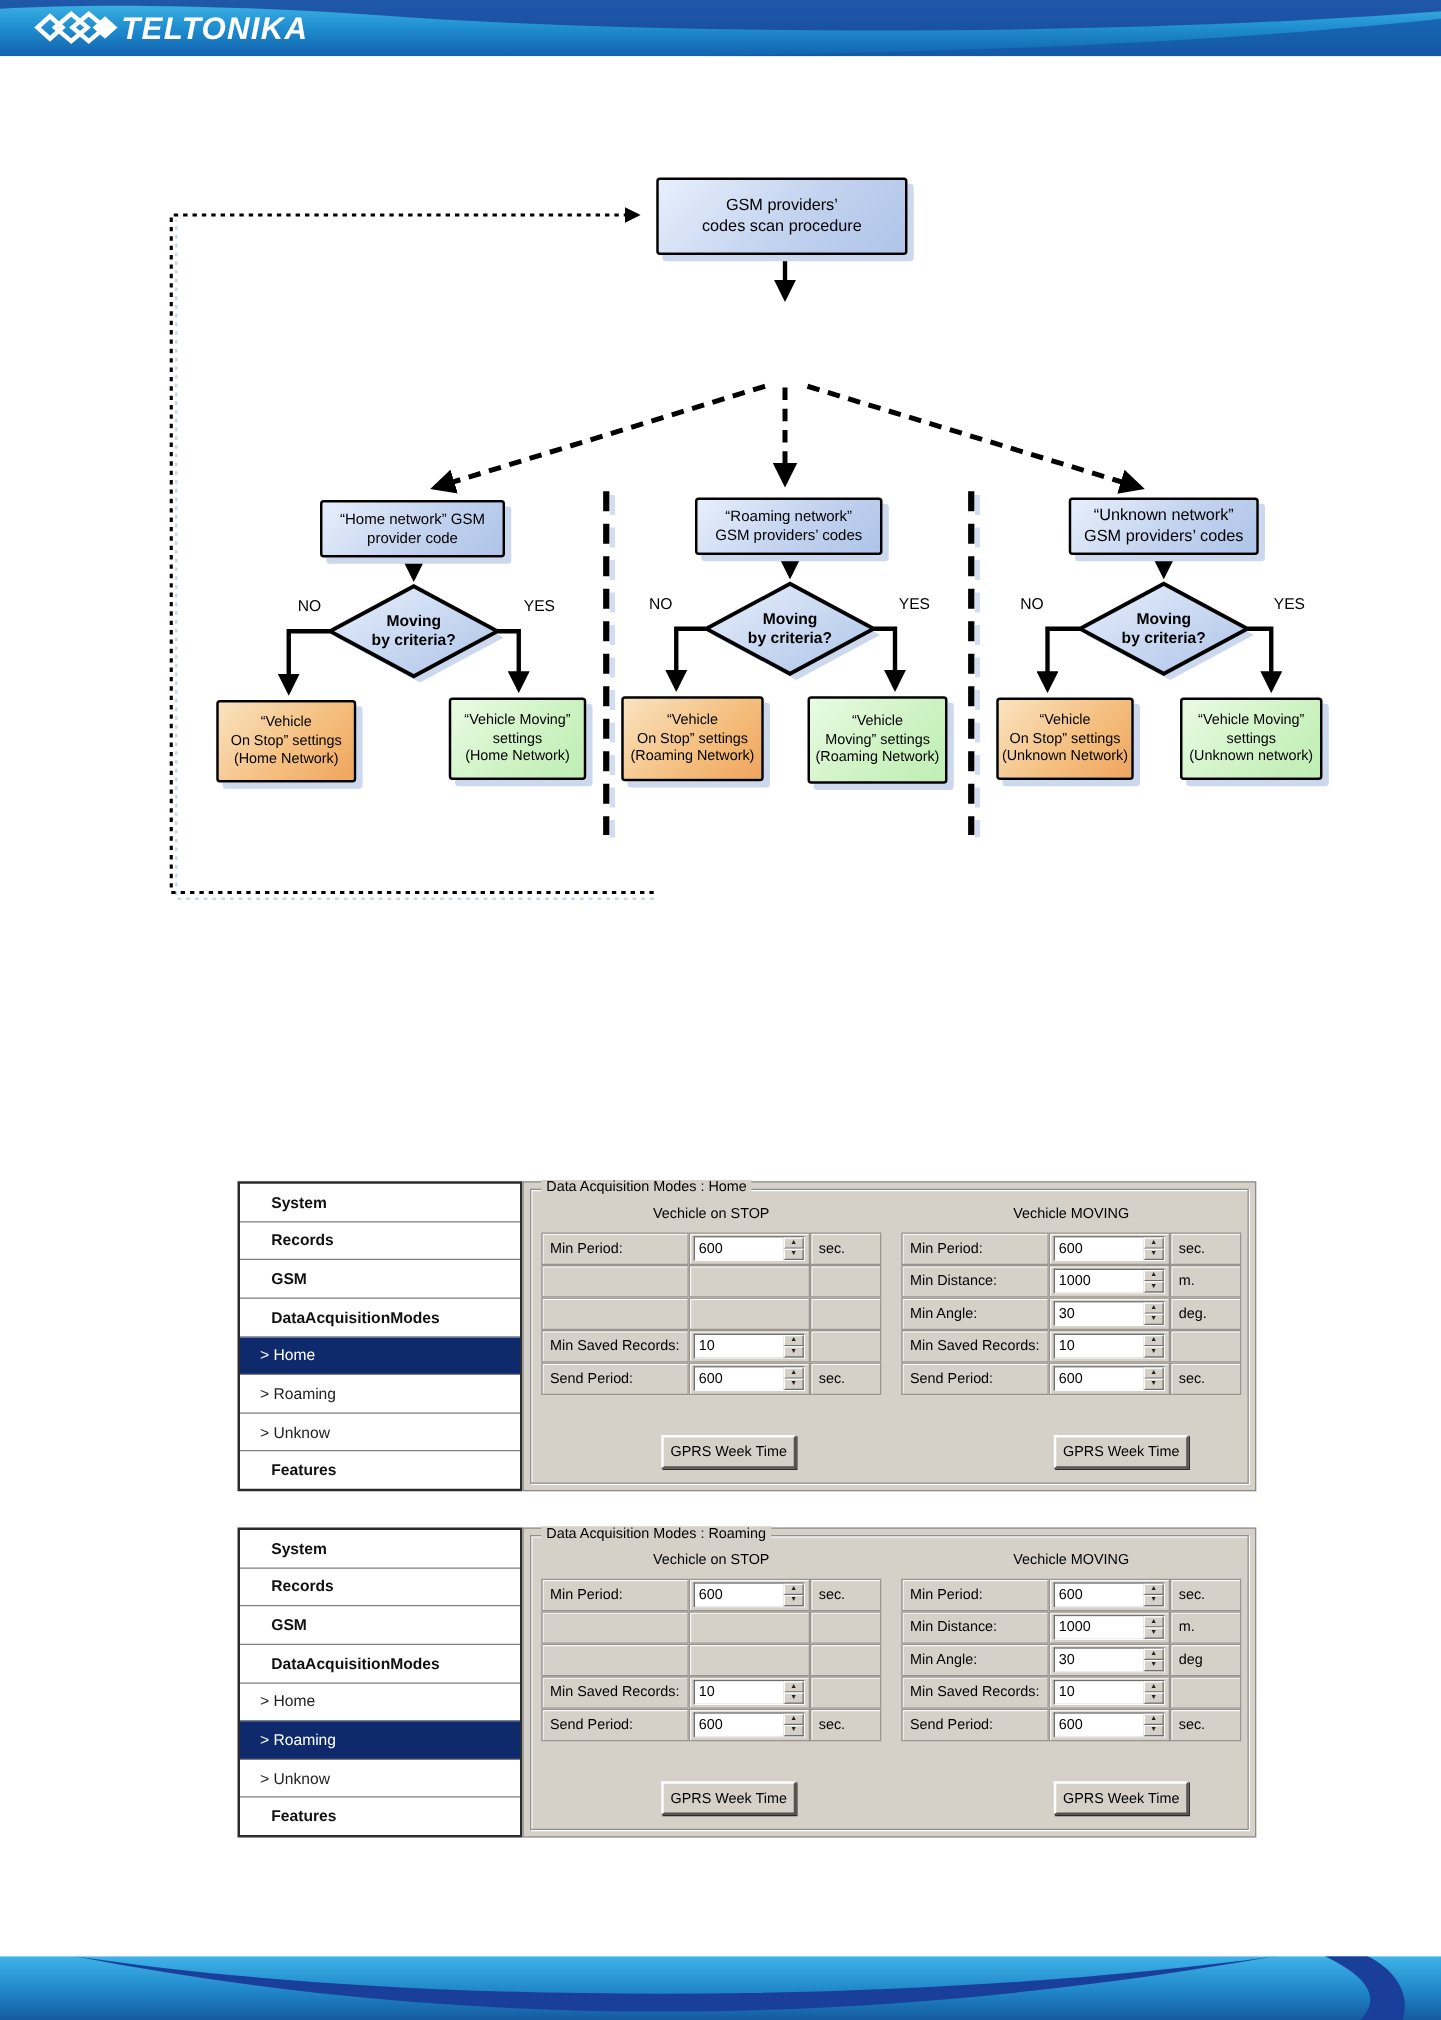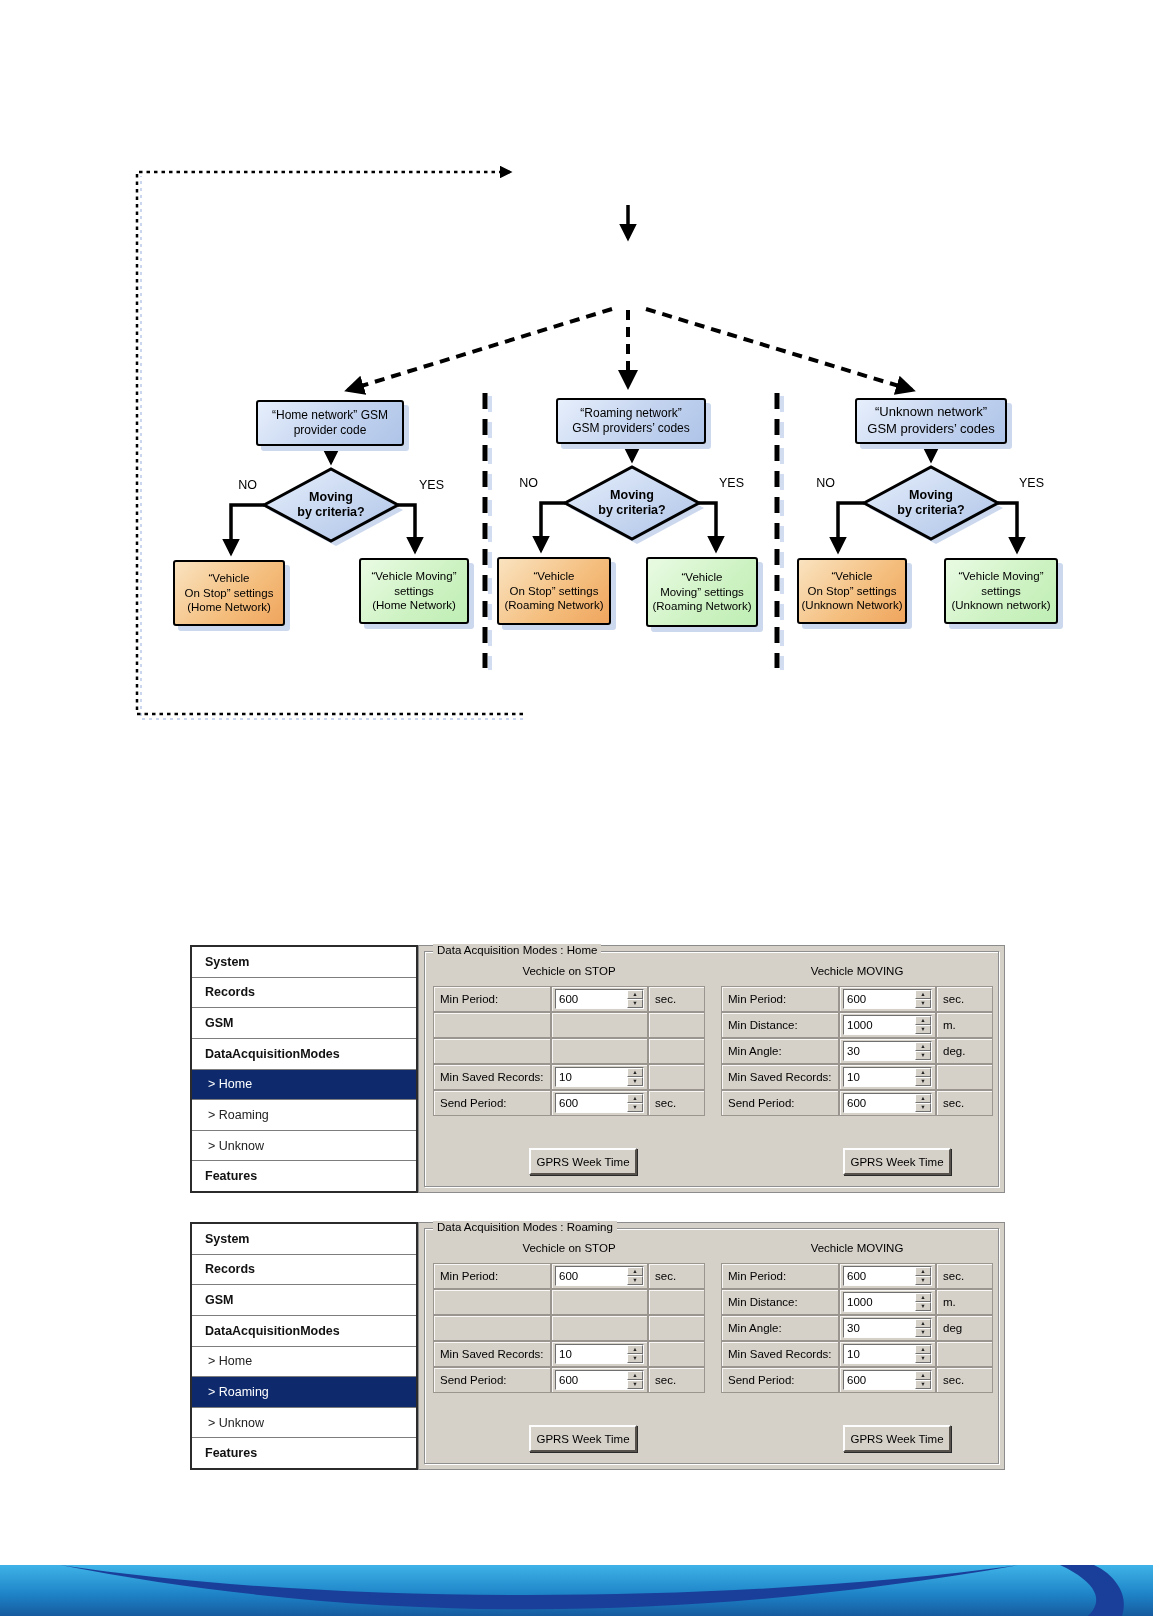--- a/index.html
+++ b/index.html
@@ -17,21 +17,21 @@
   .blue{background:linear-gradient(135deg,#e7effc 0%,#c3d3ef 55%,#aec4e8 100%);}
   .orange{background:linear-gradient(135deg,#fae3c0 0%,#f4bd7c 60%,#efa55e 100%);}
   .green{background:linear-gradient(135deg,#e9fbe3 0%,#cdf2c2 60%,#bfeeb4 100%);}
   .fc-lab{position:absolute;text-align:right;font-size:12.5px;}
   .dia-lab{position:absolute;display:flex;align-items:center;justify-content:center;
            text-align:center;font-weight:bold;font-size:12.5px;white-space:pre-line;line-height:1.2;}
   
   .shot{position:absolute;left:190px;width:815px;height:248px;}
   .sb{position:absolute;left:0;top:0;width:228px;height:248px;background:#fff;
       border:2px solid #2b2b2b;box-sizing:border-box;display:flex;flex-direction:column;}
-  .sb-item{flex:1;display:flex;align-items:center;padding-left:13px;
+  .sb-item{flex:1;display:flex;align-items:center;padding-left:25px;
            border-bottom:1px solid #7d7d7d;font-weight:bold;font-size:12.5px;color:#111;}
   .sb-item:last-child{border-bottom:none;}
   .sb-item.sub{padding-left:16px;font-weight:normal;color:#222;}
   .sb-item.sel{background:#0e2a6d;color:#fff;}
   .main{position:absolute;left:228px;top:0;width:587px;height:248px;background:#d5d1c9;
         border:1px solid #8c8c8c;box-sizing:border-box;}
   .fs{position:absolute;left:5px;top:5px;right:5px;bottom:5px;border:1px solid #8f8f8f;
       box-shadow:inset 1px 1px 0 #fff,1px 1px 0 #fff;}
   .fs-legend{position:absolute;top:-8px;left:8px;background:#d5d1c9;padding:0 4px;
              font-size:11.5px;white-space:nowrap;}
@@ -53,20 +53,43 @@
             color:#222;cursor:default;}
   .wbtn{position:absolute;top:196px;width:104px;height:23px;background:#d5d1c9;
         border:2px solid;border-color:#fdfdfd #57534c #57534c #fdfdfd;box-shadow:1px 1px 0 #2a2a2a;
         font-size:11.5px;display:flex;align-items:center;justify-content:center;}
 </style>
 </head>
 <body>
 
 <div class="page">
 
+  <div class="banner" style="top:0;height:45px;">
+    <svg width="1153" height="45" viewBox="0 0 1153 45">
+      <defs>
+        <linearGradient id="bg1" x1="0" y1="0" x2="0" y2="1">
+          <stop offset="0" stop-color="#41b6e8"></stop>
+            <stop offset="0.5" stop-color="#1f8dcf"></stop>
+            <stop offset="1" stop-color="#1262ae"></stop>
+        </linearGradient>
+      </defs>
+      <rect x="0" y="0" width="1153" height="45" fill="url(#bg1)"></rect>
+      <path d="M0,0 H1153 V9 C880,30 520,28 300,12 C200,5 80,2 0,7 Z" fill="#1a479e" opacity="0.85"></path>
+      <path d="M1153,45 V15 C980,34 760,42 560,45 Z" fill="#1554a6" opacity="0.75"></path>
+      <g>
+        <g stroke="#fff" stroke-width="3.5" fill="none">
+          <path d="M44,22 L57,11 L70,22 L57,33 Z"></path>
+          <path d="M58,22 L71,11 L84,22 L71,33 Z"></path>
+          <path d="M30,22 L40,13 L50,22 L40,31 Z"></path>
+        </g>
+        <path d="M74,22 L84,13 L94,22 L84,31 Z" fill="#fff"></path>
+        <text x="97" y="31" font-size="25" font-weight="bold" font-style="italic" font-family="Liberation Sans, DejaVu Sans, sans-serif" fill="#fff" letter-spacing="1">TELTONIKA</text>
+      </g>
+    </svg>
+  </div>
 
   <div class="fc">
     <svg class="fc-svg" width="1153" height="640" viewBox="0 0 1153 640">
       <defs>
         <marker id="ah" viewBox="0 0 10 10" refX="8" refY="5" markerWidth="5" markerHeight="5" orient="auto-start-reverse">
           <path d="M0,0 L10,5 L0,10 Z" fill="#000"></path>
         </marker>
         <linearGradient id="diaGrad" x1="0" y1="0" x2="1" y2="1">
           <stop offset="0" stop-color="#e7effc"></stop>
             <stop offset="1" stop-color="#adc3e7"></stop>
@@ -99,20 +122,22 @@
       <polygon points="864,373 931,337 998,373 931,409" fill="url(#diaGrad)" stroke="#000" stroke-width="3"></polygon>
 
       <path d="M264,375 H231 V423" fill="none" stroke="#000" stroke-width="3.5" marker-end="url(#ah)"></path>
       <path d="M398,375 H415 V421" fill="none" stroke="#000" stroke-width="3.5" marker-end="url(#ah)"></path>
       <path d="M565,373 H541 V420" fill="none" stroke="#000" stroke-width="3.5" marker-end="url(#ah)"></path>
       <path d="M699,373 H716 V420" fill="none" stroke="#000" stroke-width="3.5" marker-end="url(#ah)"></path>
       <path d="M864,373 H838 V421" fill="none" stroke="#000" stroke-width="3.5" marker-end="url(#ah)"></path>
       <path d="M998,373 H1017 V421" fill="none" stroke="#000" stroke-width="3.5" marker-end="url(#ah)"></path>
     </svg>
 
+    <div class="fcb blue" style="left:525px;top:12px;width:201px;height:62px;font-size:13px;">GSM providers’
+codes scan procedure</div>
 
     <div class="fcb blue" style="left:256px;top:270px;width:148px;height:46px;font-size:12px;">“Home network” GSM
 provider code</div>
     <div class="fcb blue" style="left:556px;top:268px;width:150px;height:46px;font-size:12px;">“Roaming network”
 GSM providers’ codes</div>
     <div class="fcb blue" style="left:855px;top:268px;width:152px;height:46px;font-size:13px;">“Unknown network”
 GSM providers’ codes</div>
 
     <div class="dia-lab" style="left:271px;top:353px;width:120px;height:44px;">Moving
 by criteria?</div>

